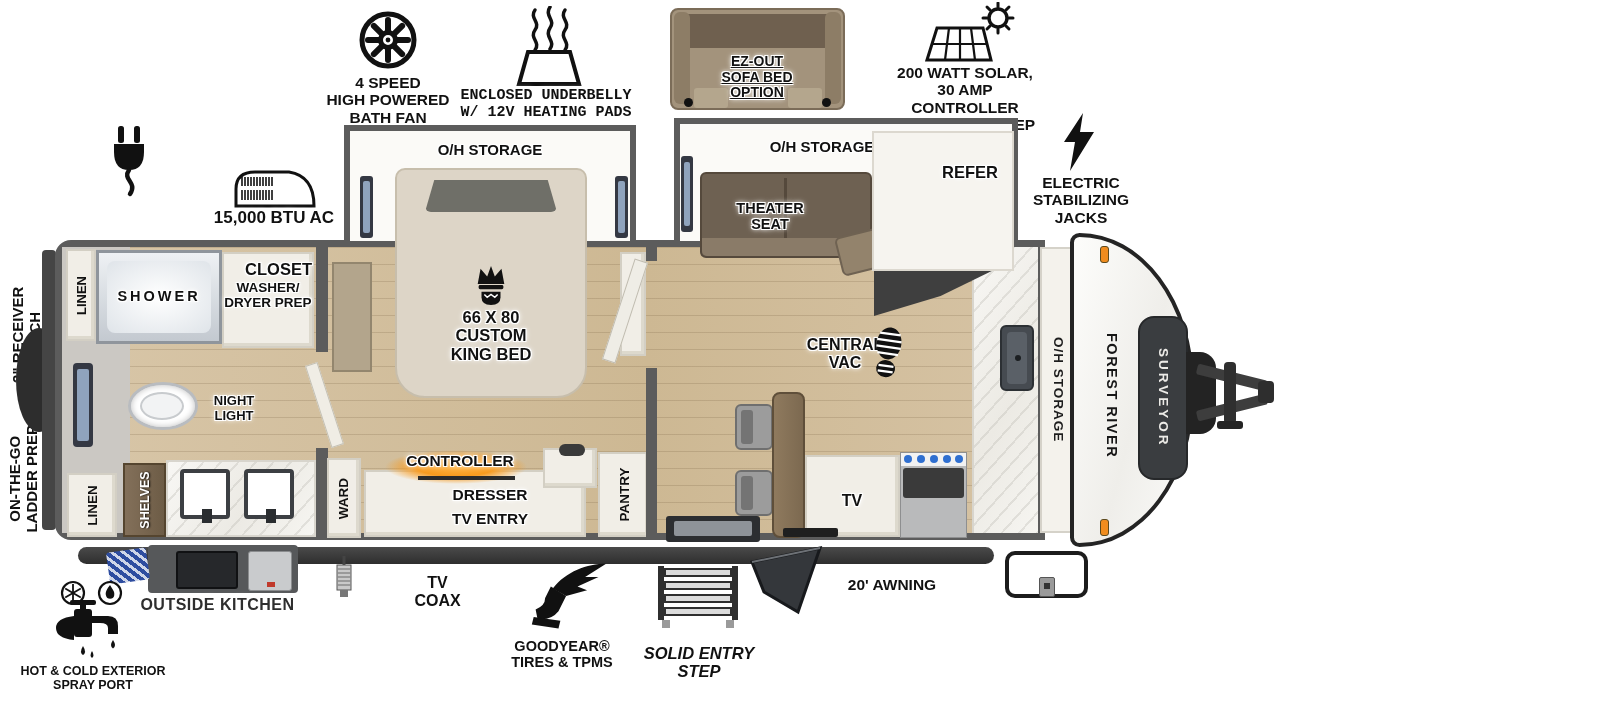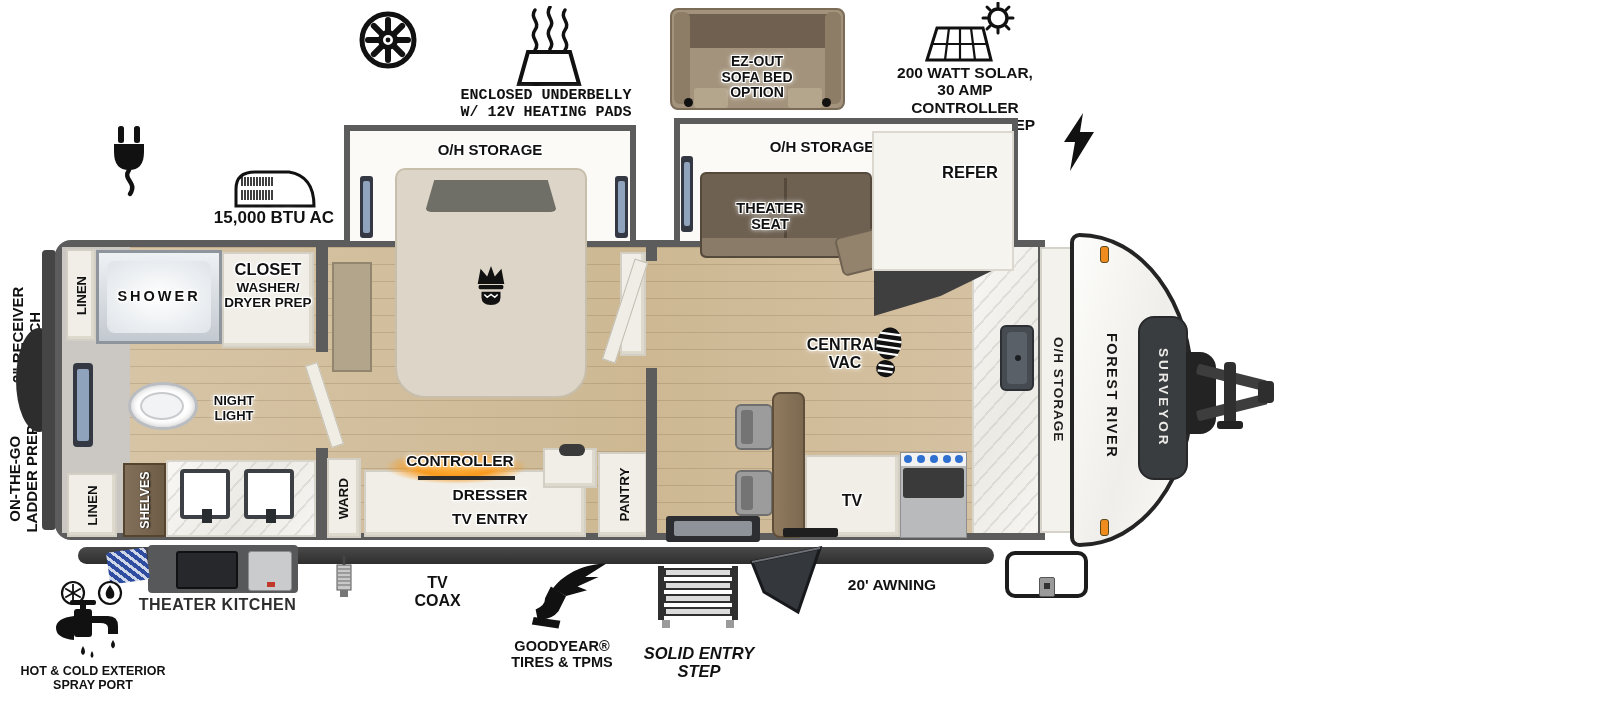--- a/index.html
+++ b/index.html
@@ -36,20 +36,23 @@
       <line x1="30" y1="10" x2="30" y2="21" transform="rotate(90 30 30)"></line>
         <line x1="30" y1="10" x2="30" y2="21" transform="rotate(135 30 30)"></line>
       <line x1="30" y1="10" x2="30" y2="21" transform="rotate(180 30 30)"></line>
         <line x1="30" y1="10" x2="30" y2="21" transform="rotate(225 30 30)"></line>
       <line x1="30" y1="10" x2="30" y2="21" transform="rotate(270 30 30)"></line>
         <line x1="30" y1="10" x2="30" y2="21" transform="rotate(315 30 30)"></line>
     </g>
     <circle cx="30" cy="30" r="7.5" fill="#fff" stroke="#111" stroke-width="5"></circle>
     <circle cx="30" cy="30" r="2.4" fill="#111"></circle>
   </svg>
+  <div class="lbl" style="left:308px;top:74px;width:160px;font-size:15.5px;">4 SPEED
+HIGH POWERED
+BATH FAN</div>
 
   <svg class="abs" style="left:513px;top:6px" width="72" height="82" viewBox="0 0 72 82">
     <g stroke="#111" stroke-width="3.5" fill="none" stroke-linecap="round">
       <path d="M22,4 c-6,8 6,12 0,20 c-6,8 6,12 0,20"></path>
       <path d="M37,1 c-6,9 6,13 0,21 c-6,9 6,13 0,21"></path>
       <path d="M52,4 c-6,8 6,12 0,20 c-6,8 6,12 0,20"></path>
     </g>
     <path d="M15,46 L57,46 L66,78 L6,78 Z" fill="none" stroke="#111" stroke-width="4"></path>
   </svg>
   <div class="lbl" style="left:460px;top:88px;width:172px;font-size:15px;font-family:Liberation Mono, monospace;">ENCLOSED UNDERBELLY
@@ -57,21 +60,21 @@
 
   <div class="abs" style="left:670px;top:8px;width:175px;height:102px;background:#a3937c;border-radius:8px;border:2px solid #7b6c58;">
     <div class="abs" style="left:6px;top:4px;width:159px;height:34px;background:#6f604f;border-radius:6px 6px 2px 2px;"></div>
     <div class="abs" style="left:2px;top:2px;width:16px;height:92px;background:#8d7d66;border-radius:6px;"></div>
     <div class="abs" style="left:153px;top:2px;width:16px;height:92px;background:#8d7d66;border-radius:6px;"></div>
     <div class="abs" style="left:12px;top:88px;width:9px;height:9px;background:#111;border-radius:50%;"></div>
     <div class="abs" style="left:150px;top:88px;width:9px;height:9px;background:#111;border-radius:50%;"></div>
     <div class="abs" style="left:22px;top:78px;width:34px;height:20px;background:#b4a68d;border-radius:3px;"></div>
     <div class="abs" style="left:116px;top:78px;width:34px;height:20px;background:#b4a68d;border-radius:3px;"></div>
   </div>
-  <div class="lbl" style="left:697px;top:54px;width:120px;font-size:14px;">EZ-OUT
+  <div class="lbl" style="left:697px;top:54px;width:120px;font-size:14px;text-decoration:underline;">EZ-OUT
 SOFA BED
 OPTION</div>
 
   <svg class="abs" style="left:925px;top:2px" width="92" height="62" viewBox="0 0 92 62">
     <circle cx="73" cy="16" r="9" fill="none" stroke="#111" stroke-width="3.5"></circle>
     <g stroke="#111" stroke-width="3" stroke-linecap="round">
       <line x1="73" y1="1" x2="73" y2="5"></line>
         <line x1="73" y1="27" x2="73" y2="31"></line>
       <line x1="58" y1="16" x2="62" y2="16"></line>
         <line x1="84" y1="16" x2="88" y2="16"></line>
@@ -104,20 +107,23 @@
     <g stroke="#111" stroke-width="1.6">
       <path d="M9,10 V19 M12,10 V19 M15,10 V19 M18,10 V19 M21,10 V19 M24,10 V19 M27,10 V19 M30,10 V19 M33,10 V19 M36,10 V19 M39,10 V19"></path>
       <path d="M9,23 V33 M12,23 V33 M15,23 V33 M18,23 V33 M21,23 V33 M24,23 V33 M27,23 V33 M30,23 V33 M33,23 V33 M36,23 V33 M39,23 V33"></path>
     </g>
   </svg>
   <div class="lbl" style="left:198px;top:208px;width:152px;font-size:17px;">15,000 BTU AC</div>
 
   <svg class="abs" style="left:1058px;top:113px" width="40" height="58" viewBox="0 0 40 58">
     <polygon points="25,0 6,29 17,29 12,58 36,19 22,19" fill="#111"></polygon>
   </svg>
+  <div class="lbl" style="left:1021px;top:174px;width:120px;font-size:15.5px;">ELECTRIC
+STABILIZING
+JACKS</div>
 
   <div class="lbl" style="left:-35px;top:318px;width:124px;font-size:15px;transform:rotate(-90deg);">2" RECEIVER
 HITCH</div>
   <div class="lbl" style="left:-40px;top:462px;width:128px;font-size:15px;transform:rotate(-90deg);">ON-THE-GO
 LADDER PREP</div>
 
   <div class="abs" style="left:16px;top:328px;width:46px;height:104px;background:#2d2d2d;border-radius:50%;"></div>
   <div class="abs" style="left:42px;top:250px;width:14px;height:280px;background:#454545;border-radius:4px;"></div>
 
   <div class="abs wood" style="left:55px;top:240px;width:990px;height:300px;border:7px solid #5c5c5c;border-radius:16px 0 0 16px;"></div>
@@ -160,20 +166,23 @@
     </div>
 
   <div class="abs" style="left:395px;top:168px;width:192px;height:230px;background:#ddd5c7;border:2px solid #c7beac;border-radius:10px 10px 30px 30px;"></div>
   <div class="abs" style="left:425px;top:180px;width:132px;height:32px;background:#6f6f68;border-radius:6px;clip-path:polygon(7% 0,93% 0,100% 100%,0 100%);"></div>
   <svg class="abs" style="left:472px;top:264px" width="38" height="42" viewBox="0 0 40 44">
     <path d="M6,21 L9,5 L16,13 L20,2 L24,13 L31,5 L34,21 Z" fill="#111"></path>
     <rect x="7" y="22" width="26" height="4.5" rx="1.5" fill="#111"></rect>
     <path d="M10,29 h20 v6 q0,8 -10,8 q-10,0 -10,-8 Z" fill="#111"></path>
     <path d="M13,32 l3,3 l4,-3 l4,3 l3,-3" stroke="#fff" stroke-width="1.6" fill="none"></path>
   </svg>
+  <div class="lbl" style="left:402px;top:308px;width:178px;font-size:16.5px;">66 X 80
+CUSTOM
+KING BED</div>
 
   <div class="abs" style="left:332px;top:262px;width:40px;height:110px;background:#b3a58c;border:2px solid #93866e;"></div>
   <div class="abs cab" style="left:620px;top:252px;width:26px;height:104px;"></div>
 
   <div class="abs" style="left:674px;top:118px;width:344px;height:129px;background:#fbfaf7;border:6px solid #5c5c5c;"></div>
   <div class="lbl" style="left:732px;top:139px;width:180px;font-size:15px;">O/H STORAGE</div>
   <div class="abs" style="left:681px;top:156px;width:12px;height:76px;background:#343843;border-radius:3px;">
       <div class="abs" style="left:3px;top:6px;width:6px;height:64px;background:#8fa3bd;border-radius:2px;"></div>
     </div>
 
@@ -190,21 +199,21 @@
   <div class="lbl" style="left:930px;top:163px;width:80px;font-size:16.5px;">REFER</div>
 
   <div class="abs cab vtxt" style="left:66px;top:249px;width:30px;height:92px;">
     <span style="font-size:13px;">LINEN</span>
   </div>
   <div class="abs" style="left:96px;top:250px;width:126px;height:94px;background:linear-gradient(180deg,#eef1f4,#c3c9d0);border:3px solid #8f959c;">
     <div class="abs" style="left:8px;top:8px;width:104px;height:72px;background:radial-gradient(#ffffff,#dfe4e9);border-radius:8px;"></div>
   </div>
   <div class="lbl" style="left:102px;top:288px;width:114px;font-size:14.5px;letter-spacing:3px;">SHOWER</div>
   <div class="abs cab" style="left:222px;top:252px;width:92px;height:96px;"></div>
-  <div class="lbl" style="left:224px;top:260px;width:88px;font-size:16.5px;">CLOSET</div>
+  <div class="lbl" style="left:224px;top:260px;width:88px;font-size:16.5px;text-align:right;">CLOSET</div>
   <div class="lbl" style="left:224px;top:280px;width:88px;font-size:13.5px;">WASHER/
 DRYER PREP</div>
 
   <div class="abs" style="left:73px;top:363px;width:20px;height:84px;background:#343843;border-radius:4px;">
       <div class="abs" style="left:4px;top:6px;width:12px;height:72px;background:#8fa3bd;border-radius:2px;"></div>
     </div>
   <div class="abs" style="left:128px;top:382px;width:70px;height:48px;background:#fff;border:3px solid #b9bcc0;border-radius:50%;box-shadow:inset 0 0 6px rgba(0,0,0,.25);">
     <div class="abs" style="left:9px;top:7px;width:44px;height:28px;background:#f2f3f4;border:2px solid #c8cbce;border-radius:50%;"></div>
   </div>
   <div class="lbl" style="left:200px;top:394px;width:68px;font-size:13px;">NIGHT
@@ -291,21 +300,21 @@
   </div>
 
   <div class="abs" style="left:78px;top:547px;width:916px;height:17px;background:linear-gradient(180deg,#4a4a4a,#2e2e2e);border-radius:9px;"></div>
 
   <div class="abs" style="left:148px;top:545px;width:150px;height:48px;background:#56585a;border-radius:4px;"></div>
   <div class="abs" style="left:176px;top:551px;width:62px;height:38px;background:#26282b;border:2px solid #101113;border-radius:3px;"></div>
   <div class="abs" style="left:248px;top:551px;width:44px;height:40px;background:#c9cbcd;border:1px solid #8a8c8e;border-radius:3px;">
       <div class="abs" style="left:18px;top:30px;width:8px;height:5px;background:#c0392b;"></div>
     </div>
   <div class="abs" style="left:108px;top:550px;width:40px;height:32px;background:repeating-linear-gradient(45deg,#2e4da0 0 4px,#cfd6e8 4px 7px);transform:rotate(-8deg);border-radius:3px;"></div>
-  <div class="lbl" style="left:135px;top:596px;width:165px;font-size:16px;letter-spacing:.5px;color:#2e2e2e;">THEATER KITCHEN</div>
+  <div class="lbl" style="left:135px;top:596px;width:165px;font-size:16px;letter-spacing:.5px;color:#2e2e2e;">OUTSIDE KITCHEN</div>
 
   <svg class="abs" style="left:60px;top:580px" width="26" height="26" viewBox="0 0 26 26">
     <circle cx="13" cy="13" r="11" fill="#fff" stroke="#111" stroke-width="2.2"></circle>
     <g stroke="#111" stroke-width="1.8">
         <line x1="13" y1="4" x2="13" y2="22"></line>
         <line x1="5.2" y1="8.5" x2="20.8" y2="17.5"></line>
         <line x1="5.2" y1="17.5" x2="20.8" y2="8.5"></line>
       </g>
   </svg>
   <svg class="abs" style="left:97px;top:580px" width="26" height="26" viewBox="0 0 26 26">

